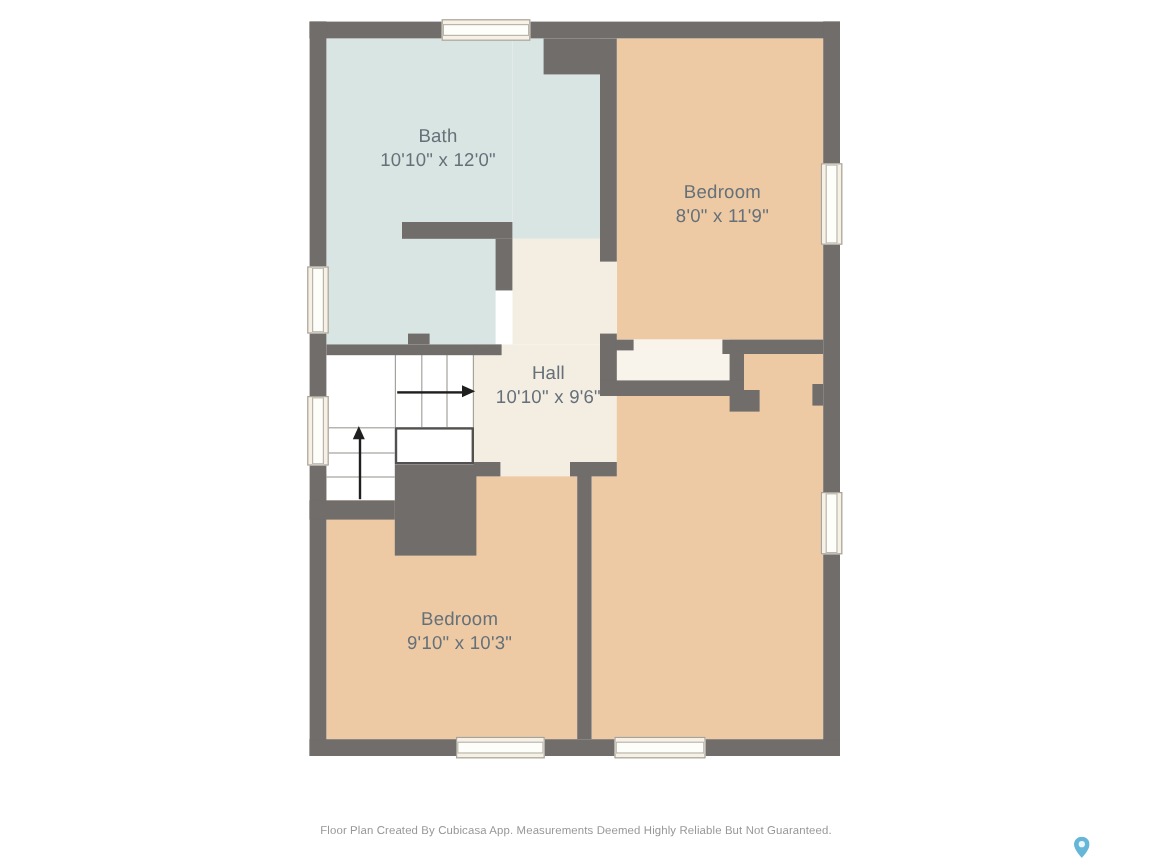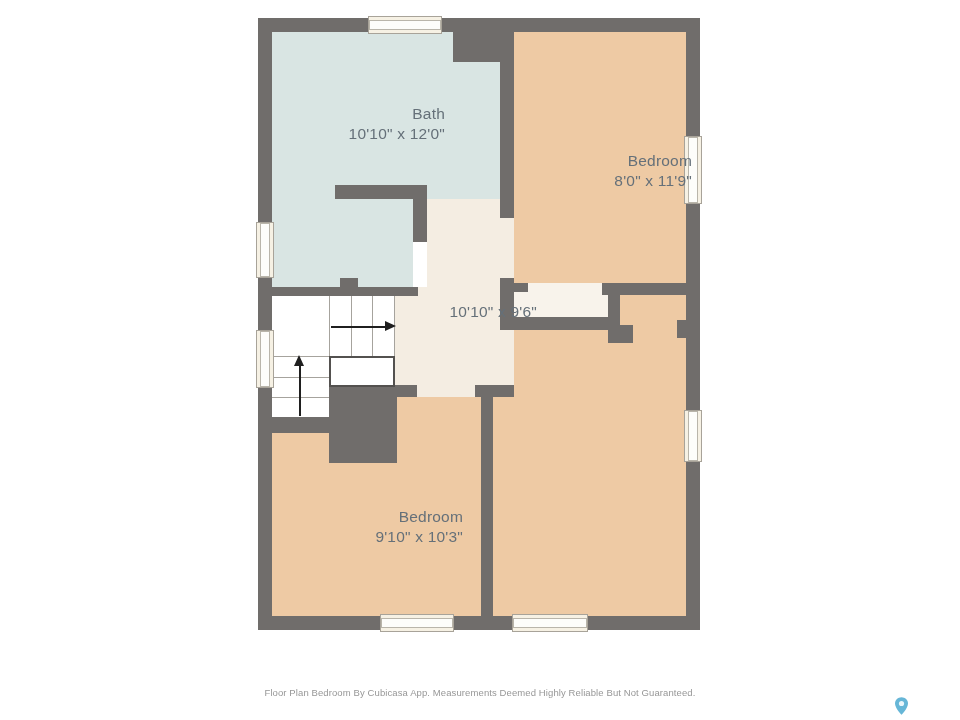--- a/index.html
+++ b/index.html
@@ -13,21 +13,21 @@
   .f-hall{background:var(--hall-floor,#f4ede2);}
   .f-closet{background:var(--closet-floor,#f8f3eb);}
   .f-white{background:#ffffff;}
   .tread{position:absolute;background:#a6a39d;}
   .stairs-box{position:absolute;background:#ffffff;border:2px solid #53514f;box-sizing:border-box;}
   .window{position:absolute;background:var(--window-fill,#f6f1e4);border:1px solid #a8a399;
           box-sizing:border-box;display:flex;}
   .window>i{flex:1;background:#fdfdfa;border:1px solid #b9b5aa;display:block;}
   .window.h>i{margin:3px 0;}
   .window.v>i{margin:0 3px;}
-  .room-label{position:absolute;text-align:right;color:var(--label-text,#657079);
+  .room-label{position:absolute;text-align:center;color:var(--label-text,#657079);
               font-size:15.5px;line-height:20px;letter-spacing:.2px;}
   .arrow-line{position:absolute;background:#1f1f1f;}
   .ah-right{position:absolute;width:0;height:0;border-top:5.5px solid transparent;
             border-bottom:5.5px solid transparent;border-left:11px solid #1f1f1f;}
   .ah-up{position:absolute;width:0;height:0;border-left:5.5px solid transparent;
          border-right:5.5px solid transparent;border-bottom:11px solid #1f1f1f;}
   .footer{position:absolute;left:0;right:0;top:687px;text-align:center;
           font-size:9.5px;color:#979797;letter-spacing:.1px;}
   .pin{position:absolute;left:895px;top:697px;}
 </style>
@@ -110,29 +110,30 @@
 
     <div class="room-label" style="left:285px;top:104px;width:160px">
       <div>Bath</div>
       <div>10'10" x 12'0"</div>
     </div>
     <div class="room-label" style="left:512px;top:151px;width:180px">
       <div>Bedroom</div>
       <div>8'0" x 11'9"</div>
     </div>
     <div class="room-label" style="left:377px;top:302px;width:160px">
+      <div>Hall</div>
       <div>10'10" x 9'6"</div>
     </div>
     <div class="room-label" style="left:303px;top:507px;width:160px">
       <div>Bedroom</div>
       <div>9'10" x 10'3"</div>
     </div>
   </div>
 
-  <div class="footer">Floor Plan Bedroom By Cubicasa App. Measurements Deemed Highly Reliable But Not Guaranteed.</div>
+  <div class="footer">Floor Plan Created By Cubicasa App. Measurements Deemed Highly Reliable But Not Guaranteed.</div>
 
   <div class="pin">
     <svg width="13" height="18" viewBox="0 0 17 23">
       <path d="M8.5 0C3.8 0 0 3.7 0 8.3 0 14.6 8.5 23 8.5 23S17 14.6 17 8.3C17 3.7 13.2 0 8.5 0z" fill="#66b6d7"></path>
       <circle cx="8.5" cy="8.2" r="3.4" fill="#eaf6fb"></circle>
     </svg>
   </div>
 </div>
 
 </body></html>

